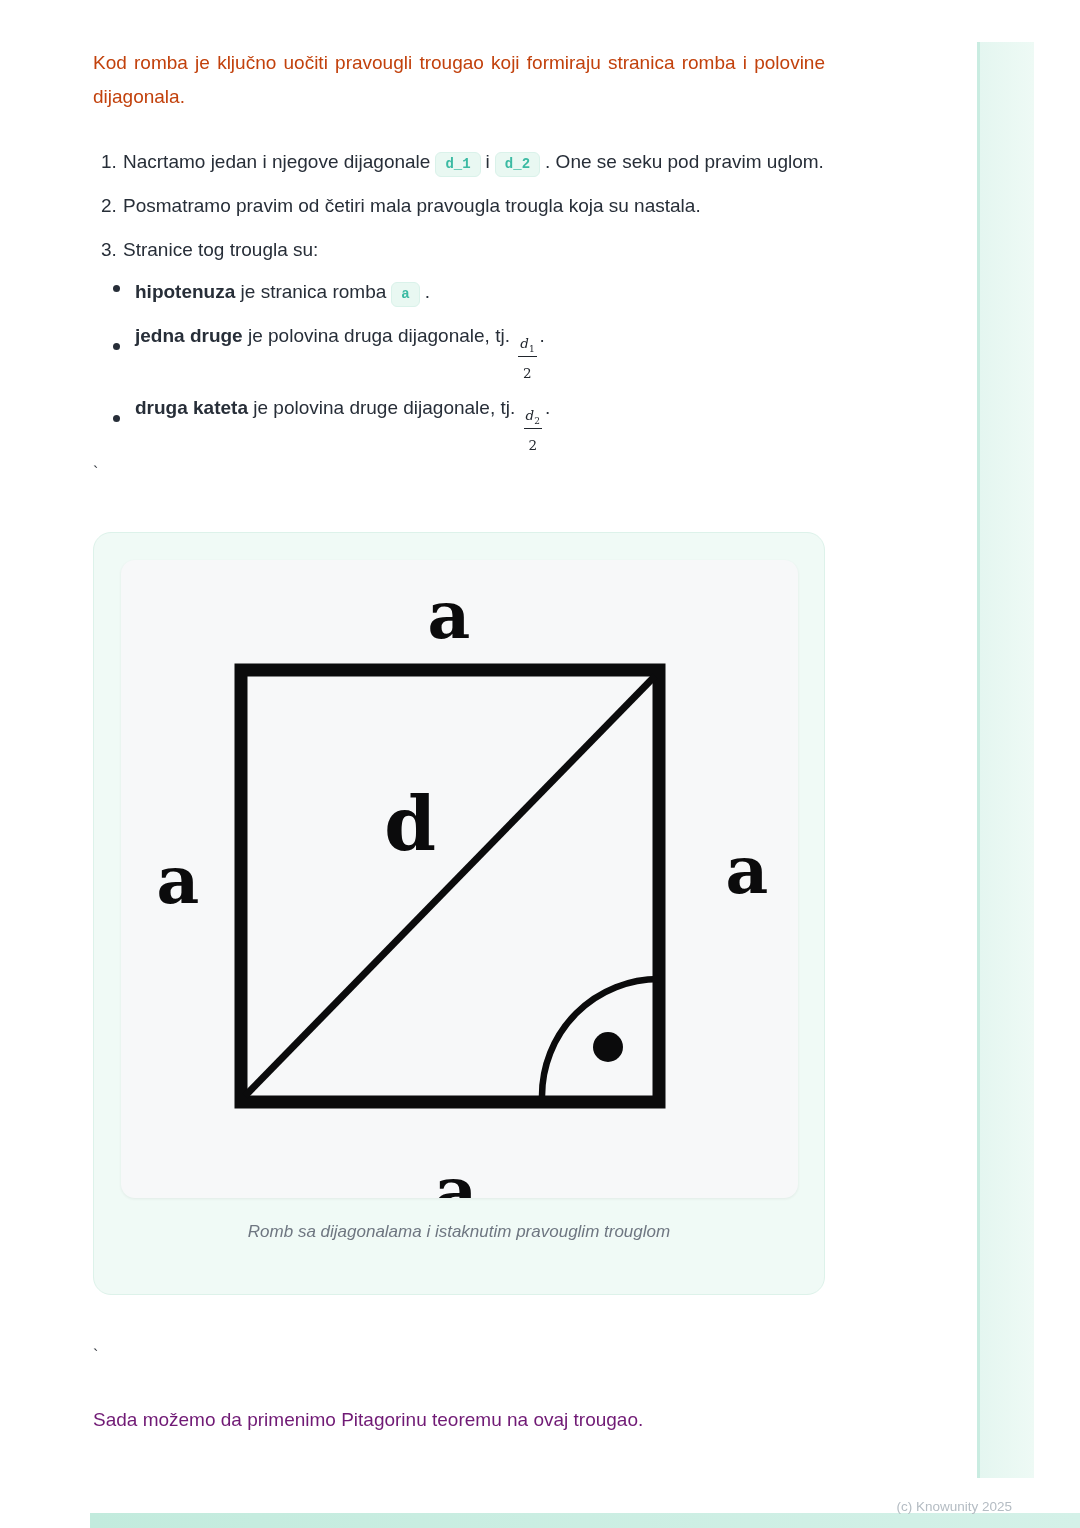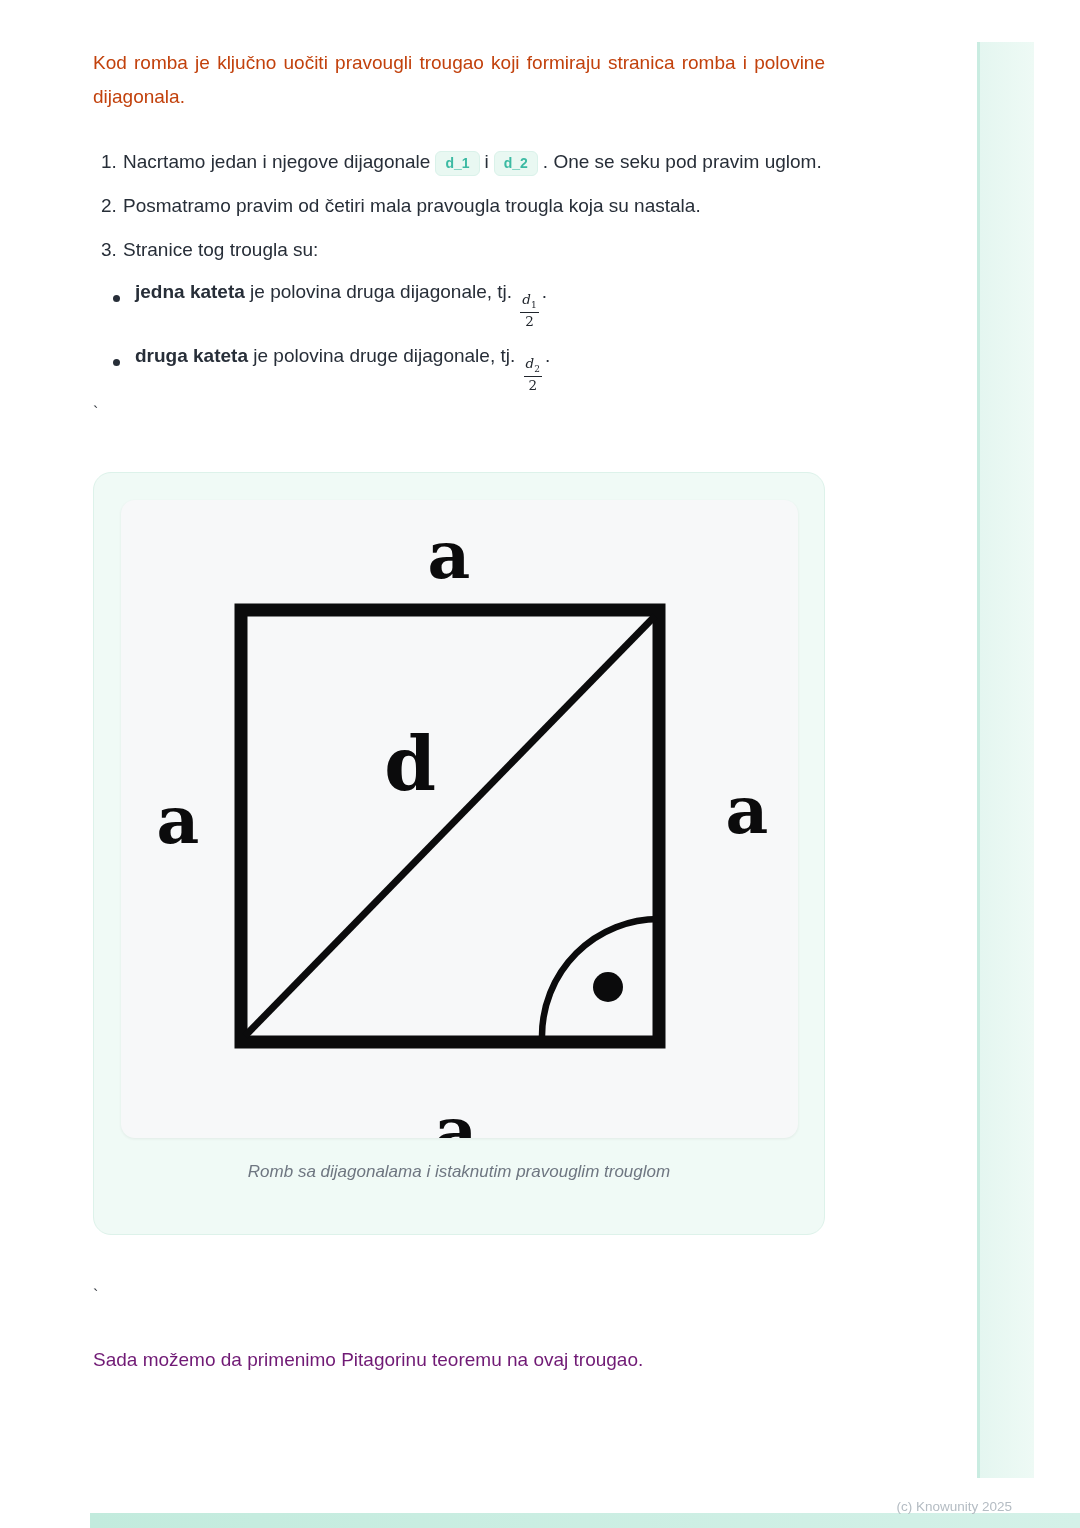--- a/index.html
+++ b/index.html
@@ -29,38 +29,38 @@
 
   ol.steps { list-style:none; margin-top:30px; width:732px; }
   ol.steps > li { display:flex; margin-bottom:9px; font-size:19px; line-height:35px; }
   .step-num { width:30px; flex:0 0 30px; text-align:left; padding-left:8px; }
   .step-body { flex:1; }
 
   .code {
     display:inline-block; vertical-align:baseline;
     background:#e9f8f2; border:1px solid #daf2ea; border-radius:6px;
     padding:1px 9px 2px; margin:0 5px;
-    font-family:Liberation Sans, sans-serif;
+    font-family:Liberation Mono, monospace;
     font-size:14px; font-weight:700; color:#3bbaa3; line-height:20px;
   }
 
   ul.props { list-style:none; margin-top:7px; }
   ul.props > li { display:flex; align-items:baseline; margin-bottom:12px; font-size:19px; line-height:32px; }
   .bullet-dot {
     flex:0 0 7px; width:7px; height:7px; border-radius:50%;
     background:#272e38; margin:0 15px 0 20px; position:relative; top:-4px; align-self:center;
   }
   .prop-body { flex:1; }
   .term { font-weight:700; }
 
   .frac {
     display:inline-flex; flex-direction:column; align-items:center;
     vertical-align:-6px; line-height:1; margin:0 3px;
     font-family:"DejaVu Serif","Liberation Serif",serif; font-style:italic;
-    font-size:13.5px; color:#20252c;
+    font-size:13.5px; color:#20252c;gap:8px;
   }
   .frac .fnum { border-bottom:1.4px solid #20252c; padding:0 2px 2px; }
   .frac .fden { padding-top:2px; font-style:normal; }
   .frac sub { font-size:9px; font-style:normal; }
 
   .stray-tick { font-size:16px; color:#3a3f46; margin-top:8px; height:22px; }
 
   .figure-card {
     margin-top:46px; width:732px; height:763px;
     background:#f0faf6; border:1.5px solid #ddf2ea; border-radius:18px;
@@ -112,21 +112,25 @@
     </li>
     <li>
       <span class="step-num">3.</span>
       <span class="step-body">Stranice tog trougla su:</span>
     </li>
   </ol>
 
   <ul class="props">
     <li>
       <span class="bullet-dot"></span>
-      <span class="prop-body"><span class="term">jedna kateta</span><span> je polovina druga dijagonale, tj.</span>
+      <span class="prop-body"><span class="term">hipotenuza</span><span> je stranica romba</span><span class="code">a</span><span>.</span></span>
+    </li>
+    <li>
+      <span class="bullet-dot"></span>
+      <span class="prop-body"><span class="term">jedna druge</span><span> je polovina druga dijagonale, tj.</span>
         <span class="frac">
             <span class="fnum"><span>d</span><sub>1</sub></span>
             <span class="fden">2</span>
           </span><span>.</span></span>
     </li>
     <li>
       <span class="bullet-dot"></span>
       <span class="prop-body"><span class="term">druga kateta</span><span> je polovina druge dijagonale, tj.</span>
         <span class="frac">
             <span class="fnum"><span>d</span><sub>2</sub></span>

